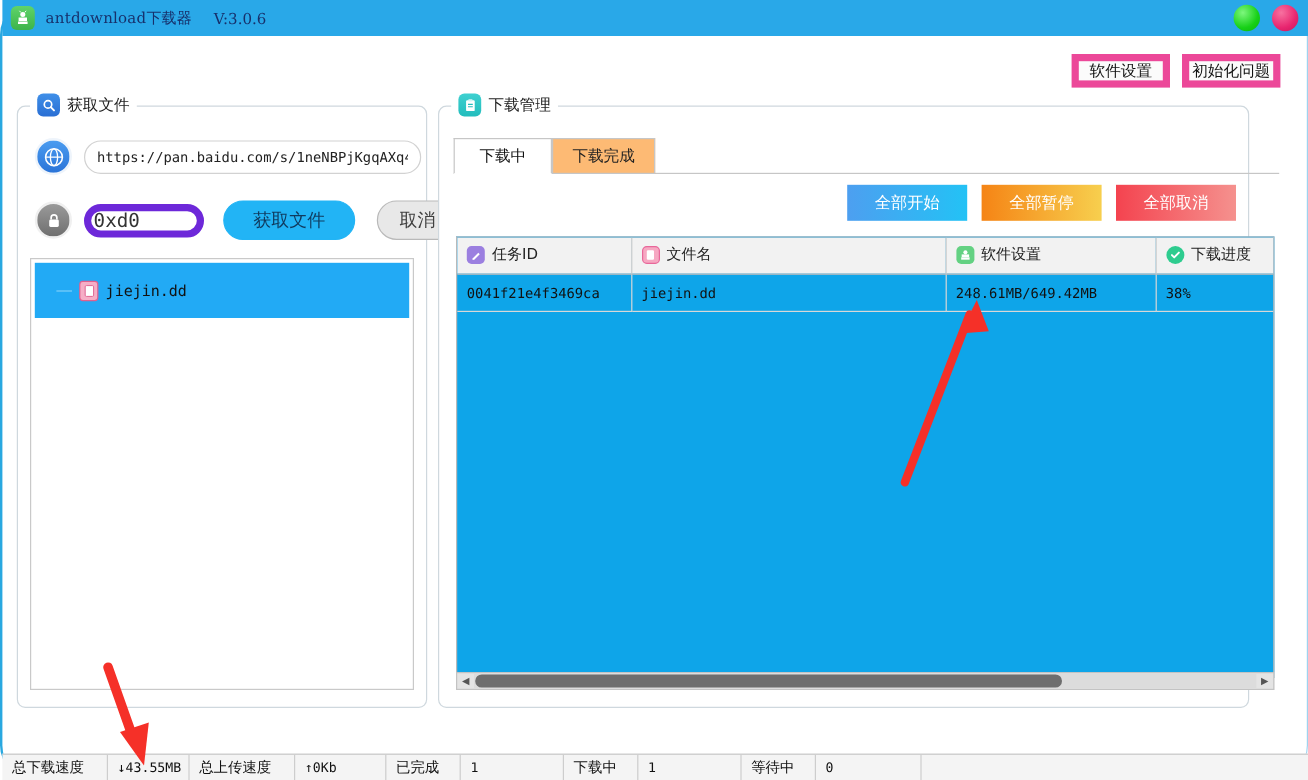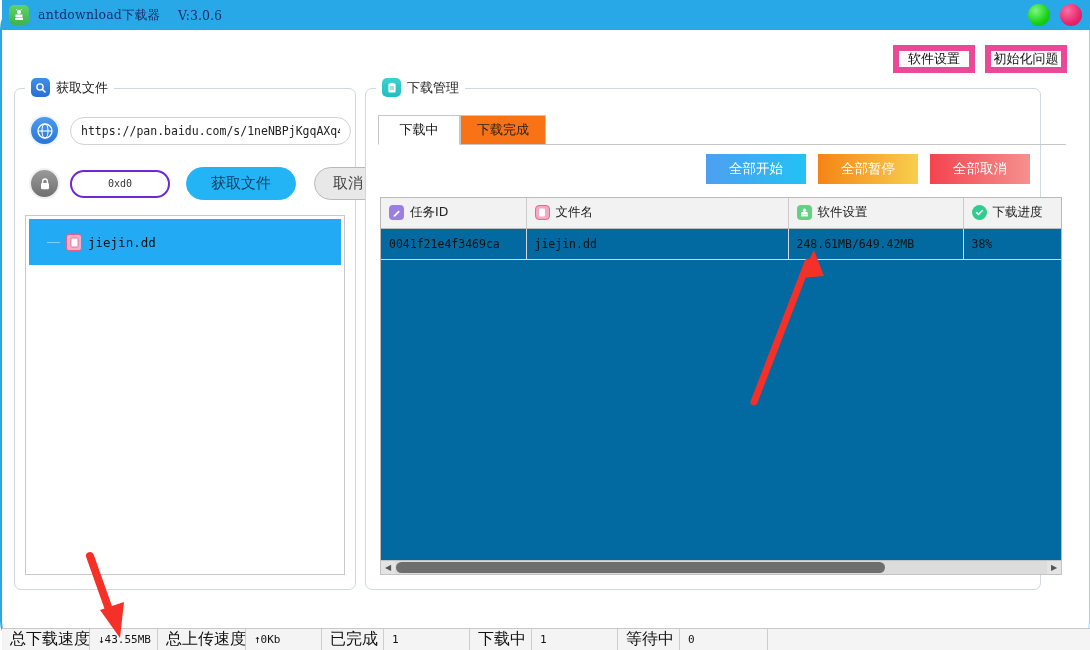--- a/index.html
+++ b/index.html
@@ -110,24 +110,23 @@
     width: 281px; height: 28px;
     border: 1px solid #d2d2d2; border-radius: 14px;
     background: #fff;
     padding: 0 10px;
     font-size: 11.5px; color: #222;
     font-family: "DejaVu Sans Mono", "Liberation Mono", monospace;
     outline: none;
   }
   .pw-input {
     width: 100px; height: 28px;
-    border: 2px solid #6d28d9; border-radius: 14px;
+    border: 6px solid #6d28d9; border-radius: 14px;
     background: #fff;
-    text-align: center;
-    font-size: 10px; color: #333;
+    font-size: 16px; color: #333;
     font-family: "DejaVu Sans Mono", "Liberation Mono", monospace;
     outline: none;
   }
   .pill-btn {
     height: 33px; border-radius: 17px;
     display: flex; align-items: center; justify-content: center;
     font-size: 15px; cursor: pointer;
     font-family: "DejaVu Sans", "Liberation Sans", sans-serif;
   }
   .pill-blue { width: 110px; background: #22b4f5; border: 1px solid #22b4f5; color: #103a5e; margin-left: 6px; }
@@ -160,21 +159,21 @@
     font-family: "DejaVu Sans Mono", "Liberation Mono", monospace;
   }
 
   
   .tabs { position: absolute; left: 12px; top: 26px; display: flex; align-items: flex-end; height: 30px; }
   .tab {
     height: 30px; min-width: 82px; padding: 0 16px;
     display: flex; align-items: center; justify-content: center;
     font-size: 13px; color: #222; cursor: pointer;
     border: 1px solid #c6c6c6;
-    background: #f97316;
+    background: #fdba74;
     font-family: "DejaVu Sans", "Liberation Sans", sans-serif;
   }
   .tab.active { background: #ffffff; border-bottom-color: #ffffff; color: #111; }
   .tabs-rule {
     position: absolute; left: 12px; top: 55px; width: 688px; height: 1px; background: #c6c6c6;
   }
 
   .act-buttons { position: absolute; right: 10px; top: 65px; display: flex; gap: 12px; }
   .act-btn {
     width: 100px; height: 30px;
@@ -183,21 +182,21 @@
     font-family: Liberation Serif, serif;
   }
   .act-start { background: linear-gradient(90deg,#4d9ff0,#23c2f5); }
   .act-pause { background: linear-gradient(90deg,#f58415,#f7cf4e); }
   .act-cancel{ background: linear-gradient(90deg,#f4434f,#f5918e); }
 
   .table-wrap {
     position: absolute; left: 14px; top: 108px;
     width: 682px; height: 368px;
     border: 1px solid #b9b9b9;
-    background: #0369a1;
+    background: #0ea5e9;
     overflow: hidden;
   }
   table.dl { width: 100%; border-collapse: collapse; table-layout: fixed; }
   table.dl th {
     height: 30px;
     background: #f2f2f2;
     border-right: 1px solid #cccccc;
     border-bottom: 1px solid #bcbcbc;
     font-weight: normal;
     font-size: 12.5px; color: #222;
@@ -237,21 +236,21 @@
     position: absolute; left: 0; bottom: 0;
     width: 1090px; height: 22px;
     background: #f4f4f4;
     border-top: 1px solid #c8c8c8;
     display: flex; align-items: stretch;
   }
   .sb-cell {
     border-right: 1px solid #cdcdcd;
     display: flex; align-items: center;
     padding: 0 8px;
-    font-size: 16px; color: #111;
+    font-size: 12px; color: #111;
     white-space: nowrap;
     font-family: "DejaVu Sans", "Liberation Sans", sans-serif;
   }
   .sb-val { font-family: "DejaVu Sans Mono", "Liberation Mono", monospace; font-size: 11px; }
 
   
   .ann { position: absolute; left: 0; top: 0; width: 1090px; height: 650px; pointer-events: none; }
 </style>
 </head>
 <body>

